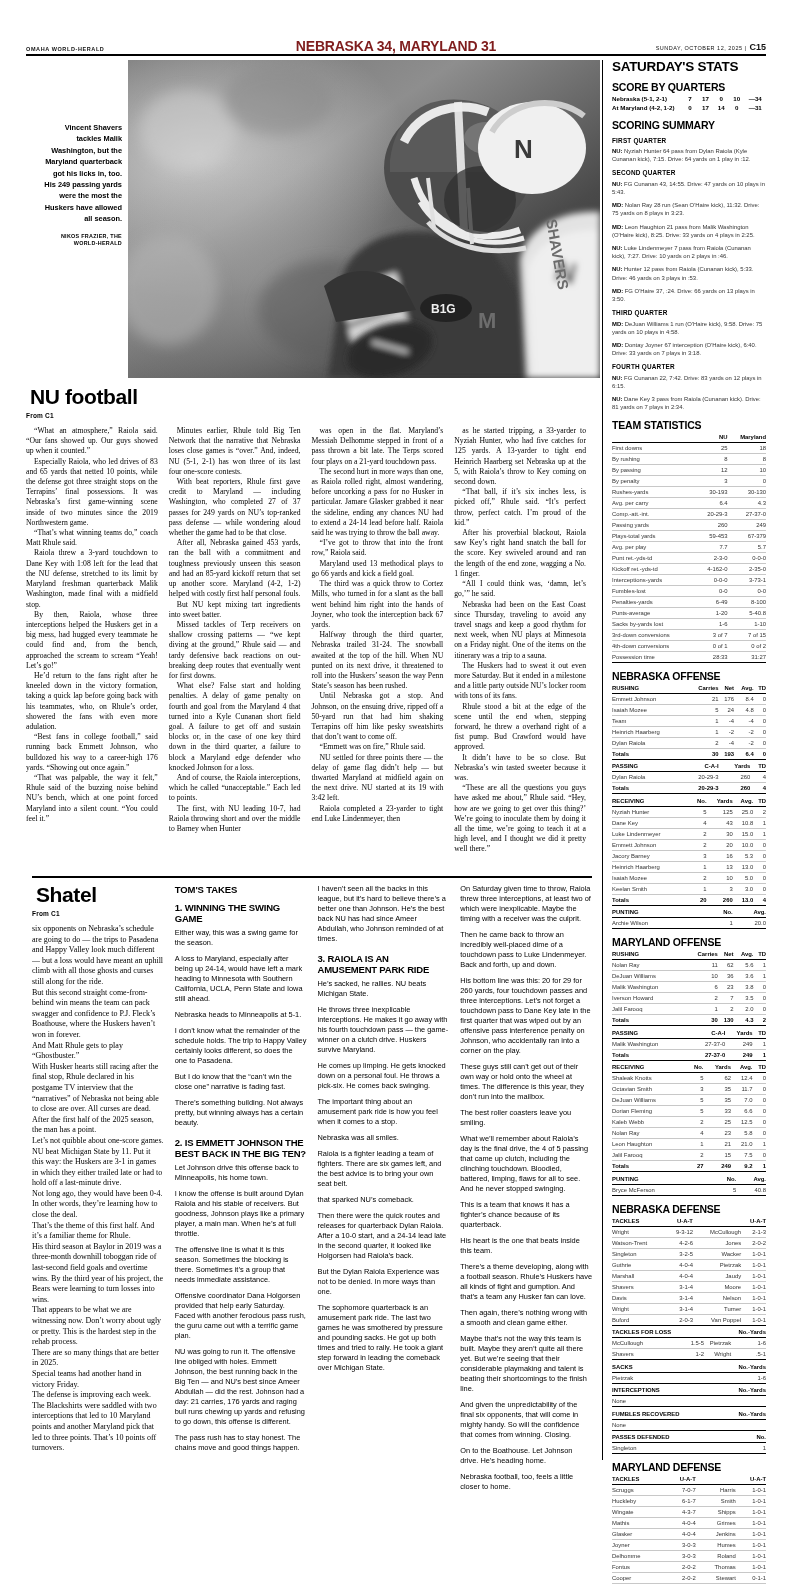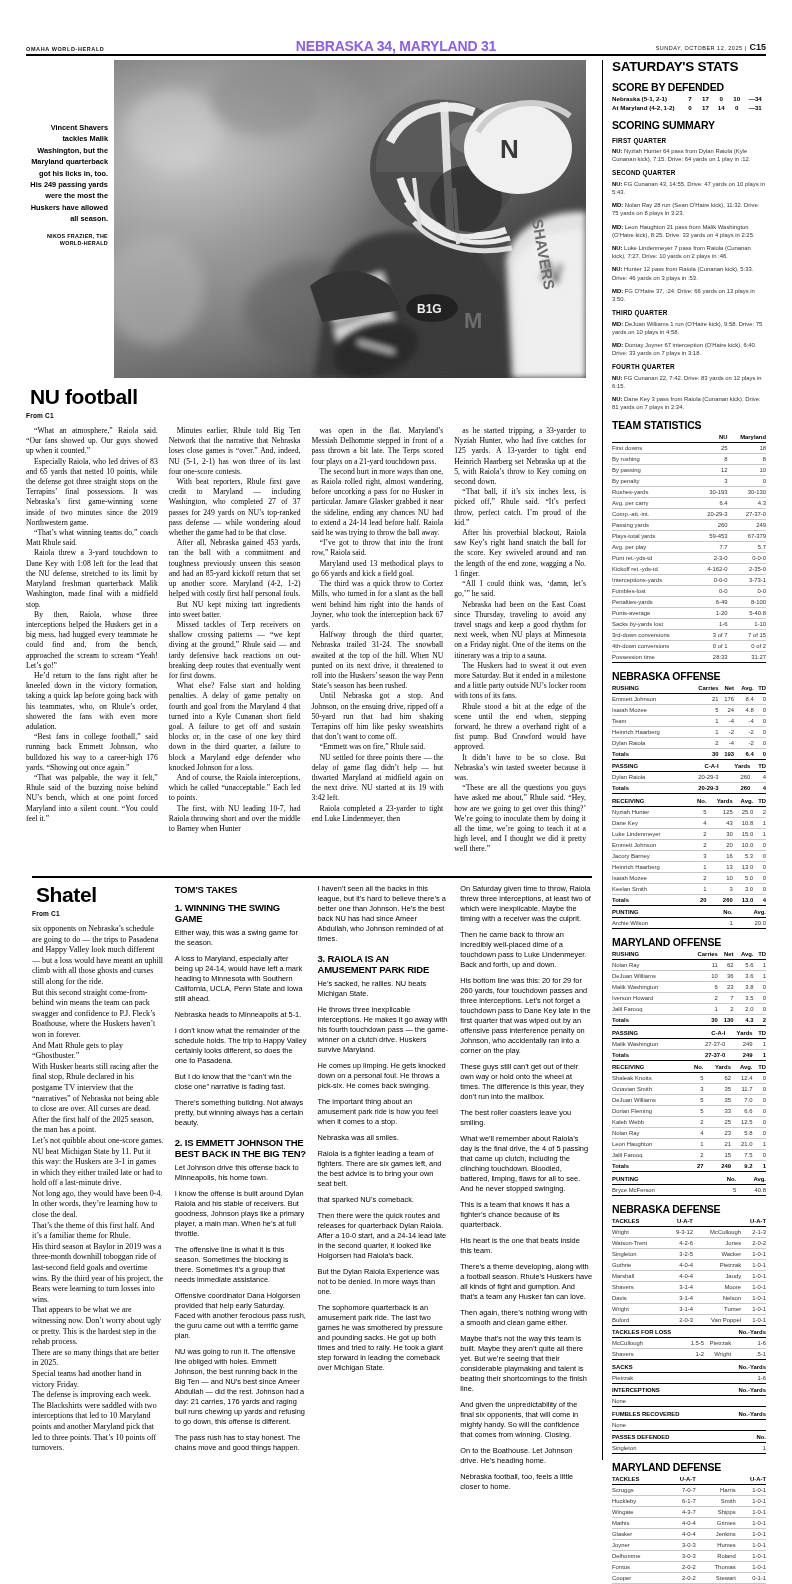--- a/index.html
+++ b/index.html
@@ -19,21 +19,21 @@
     position:absolute; left:26px; top:32px; right:26px; height:22px;
     display:flex; align-items:flex-end; justify-content:space-between;
   }
   .mh-left {
     font-family:"Liberation Sans", sans-serif;
     font-size:5.5px; letter-spacing:0.6px; font-weight:700;
     text-transform:uppercase; color:#111; padding-bottom:2px;
   }
   .mh-center {
     font-family:"Liberation Sans", sans-serif;
-    font-weight:700; font-size:14px; letter-spacing:-0.2px; color:#8b5cf6;
+    font-weight:700; font-size:14px; letter-spacing:-0.2px; color:#7f1d1d;
     position:absolute; left:50%; transform:translateX(-50%); bottom:0px;
     white-space:nowrap;
   }
   .mh-right {
     font-family:"Liberation Sans", sans-serif;
     font-size:5.5px; letter-spacing:0.5px; color:#111; padding-bottom:2px;
     display:flex; align-items:baseline; gap:3px; white-space:nowrap;
   }
   .mh-right .page-no { font-size:9px; font-weight:700; letter-spacing:0;text-align:center; }
   .mh-rule {
@@ -41,21 +41,21 @@
     border-top:2px solid #000;
   }
 
   
   .rail {
     position:absolute; left:602px; top:60px; width:164px; height:1400px;
     border-left:1px solid #000; padding-left:9px;
   }
 
   
-  .photo-block { position:absolute; left:26px; top:60px; width:560px; height:274px; }
+  .photo-block { position:absolute; left:40px; top:60px; width:560px; height:274px; }
   .caption {
     position:absolute; left:0; top:0; width:82px;
     text-align:right;
     font-family:"Liberation Sans", sans-serif;
     font-weight:700; font-size:7.4px; line-height:11.4px; color:#000;
   }
   .caption .cap-text { margin-top:62px; }
   .credit {
     margin-top:8px; font-size:5.4px; line-height:7.6px; letter-spacing:0.3px;
     text-transform:uppercase; font-weight:700;
@@ -404,21 +404,21 @@
             <p>On to the Boathouse. Let Johnson drive. He’s heading home.</p>
             <p>Nebraska football, too, feels a little closer to home.</p>
           </div>
       </div>
     </div>
   </div>
 
   <div class="rail">
     <h2>SATURDAY'S STATS</h2>
 
-    <h3>SCORE BY DEFENDED</h3>
+    <h3>SCORE BY QUARTERS</h3>
     <div id="sbq">
         <div class="score-line">
           <span class="team">Nebraska (5-1, 2-1)</span>
           <span class="q">7</span>
           <span class="q">17</span>
           <span class="q">0</span>
           <span class="q">10</span>
           <span class="tot">—34</span>
         </div>
         <div class="score-line">

